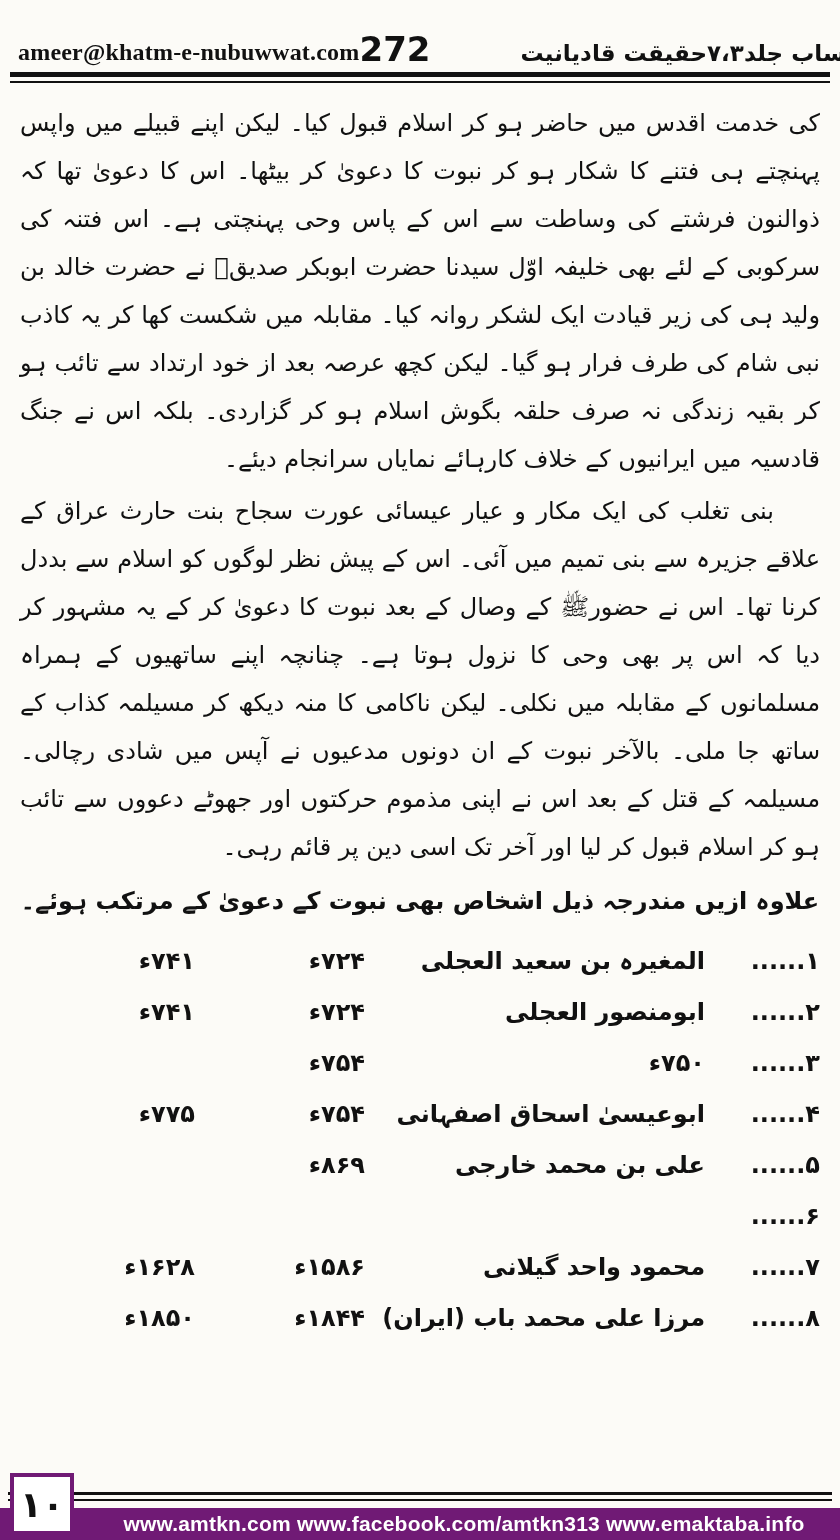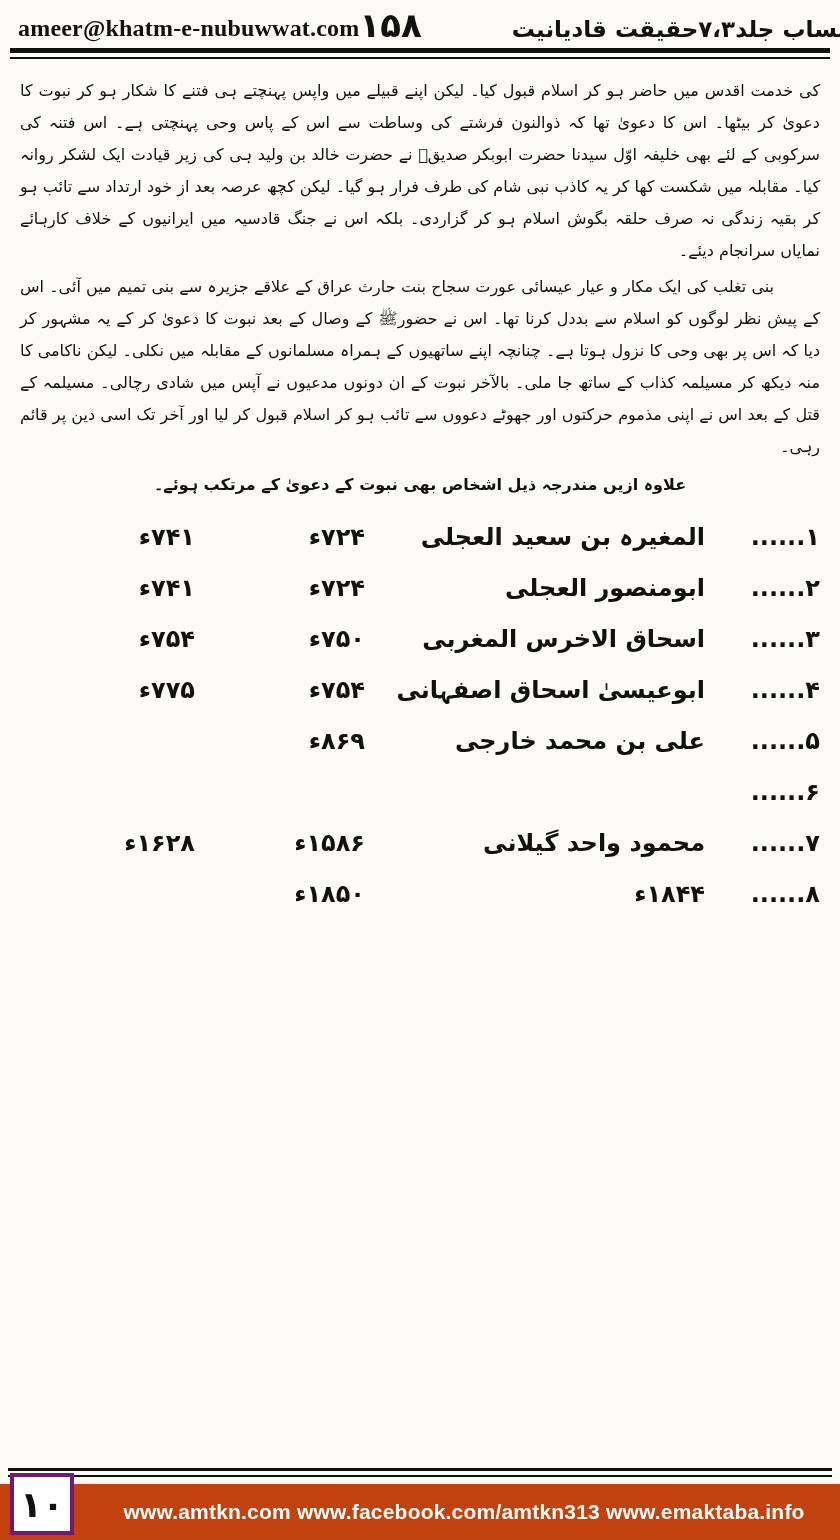--- a/index.html
+++ b/index.html
@@ -6,36 +6,36 @@
   html,body { width:840px; height:1540px; }
   body { background:#e8e6e0; }
   .page {
     width:840px; height:1540px; position:relative; overflow:hidden;
     background:#fcfbf7; color:#111;
     font-family:"DejaVu Sans", sans-serif;
   }
   
   .header {
     display:flex; justify-content:space-between; align-items:flex-end;
-    padding:12px 18px 6px 18px; height:48px;
+    padding:12px 18px 6px 18px; height:72px;
   }
   .email {
     font-family:"Liberation Serif", serif; font-weight:700; font-size:24px;
     letter-spacing:0.2px; white-space:nowrap;
   }
   .page-num { font-size:34px; font-weight:700; line-height:1; margin-right:90px; }
   .title { font-size:23px; font-weight:700; direction:rtl; white-space:nowrap; }
   .rule-double {
     margin:0 10px; height:11px;
     border-top:5px solid #111; border-bottom:2px solid #111;
   }
   
   .body-text {
     direction:rtl; padding:16px 20px 0 20px;
-    font-size:16px; line-height:2.0; text-align:justify;
+    font-size:24px; line-height:2.0; text-align:justify;
   }
   .para { margin-bottom:4px; }
   .indent { text-indent:46px; }
   .list-intro { text-align:center; margin-top:6px; font-weight:700; }
   
   .claimants { direction:rtl; padding:10px 20px 0 20px; font-size:24px; }
   .row {
     display:grid; grid-template-columns:115px 1fr 170px 175px;
     align-items:center; height:51px;
   }
@@ -43,41 +43,41 @@
   .cell-serial { font-weight:700; }
   .cell-name { font-weight:700; padding-left:10px; }
   .cell-date { font-weight:700; }
   
   .footer { position:absolute; left:0; right:0; bottom:0; }
   .footer-rule {
     margin:0 8px 7px 8px; height:9px;
     border-top:3px solid #111; border-bottom:2px solid #111;
   }
   .footer-bar {
-    background:#c2410c; color:#fff; height:56px;
+    background:#701a75; color:#fff; height:32px;
     display:flex; align-items:center; justify-content:center;
     padding-left:88px;
     font-family:"Liberation Sans", sans-serif; font-weight:700;
     font-size:21px; letter-spacing:0.2px; white-space:nowrap;
   }
   .page-box {
     position:absolute; left:10px; bottom:5px; width:64px; height:62px;
     background:#fff; border:4px solid #701a75;
     display:flex; align-items:center; justify-content:center;
     font-size:36px; font-weight:700;
   }
 </style>
 </head>
 <body>
 
 <div class="page">
 
   <div class="header">
     <div class="email">ameer@khatm-e-nubuwwat.com</div>
-    <div class="page-num">۱۵۸</div>
+    <div class="page-num">272</div>
     <div class="title" dir="rtl" lang="ur">احتساب جلد۷،۳حقیقت قادیانیت</div>
   </div>
 
   <div class="rule-double"></div>
 
   <div class="body-text" dir="rtl" lang="ur">
     <p class="para">کی خدمت اقدس میں حاضر ہو کر اسلام قبول کیا۔ لیکن اپنے قبیلے میں واپس پہنچتے ہی فتنے کا شکار ہو کر نبوت کا دعویٰ کر بیٹھا۔ اس کا دعویٰ تھا کہ ذوالنون فرشتے کی وساطت سے اس کے پاس وحی پہنچتی ہے۔ اس فتنہ کی سرکوبی کے لئے بھی خلیفہ اوّل سیدنا حضرت ابوبکر صدیقؓ نے حضرت خالد بن ولید ہی کی زیر قیادت ایک لشکر روانہ کیا۔ مقابلہ میں شکست کھا کر یہ کاذب نبی شام کی طرف فرار ہو گیا۔ لیکن کچھ عرصہ بعد از خود ارتداد سے تائب ہو کر بقیہ زندگی نہ صرف حلقہ بگوش اسلام ہو کر گزاردی۔ بلکہ اس نے جنگ قادسیہ میں ایرانیوں کے خلاف کارہائے نمایاں سرانجام دیئے۔</p>
     <p class="para indent">بنی تغلب کی ایک مکار و عیار عیسائی عورت سجاح بنت حارث عراق کے علاقے جزیرہ سے بنی تمیم میں آئی۔ اس کے پیش نظر لوگوں کو اسلام سے بددل کرنا تھا۔ اس نے حضورﷺ کے وصال کے بعد نبوت کا دعویٰ کر کے یہ مشہور کر دیا کہ اس پر بھی وحی کا نزول ہوتا ہے۔ چنانچہ اپنے ساتھیوں کے ہمراہ مسلمانوں کے مقابلہ میں نکلی۔ لیکن ناکامی کا منہ دیکھ کر مسیلمہ کذاب کے ساتھ جا ملی۔ بالآخر نبوت کے ان دونوں مدعیوں نے آپس میں شادی رچالی۔ مسیلمہ کے قتل کے بعد اس نے اپنی مذموم حرکتوں اور جھوٹے دعووں سے تائب ہو کر اسلام قبول کر لیا اور آخر تک اسی دین پر قائم رہی۔</p>
     <p class="list-intro">علاوہ ازیں مندرجہ ذیل اشخاص بھی نبوت کے دعویٰ کے مرتکب ہوئے۔</p>
   </div>
@@ -90,21 +90,20 @@
         <div class="cell cell-date">۷۴۱ء</div>
       </div>
       <div class="row">
         <div class="cell cell-serial">۲......</div>
         <div class="cell cell-name">ابومنصور العجلی</div>
         <div class="cell cell-date">۷۲۴ء</div>
         <div class="cell cell-date">۷۴۱ء</div>
       </div>
       <div class="row">
         <div class="cell cell-serial">۳......</div>
-        <div class="cell cell-name">اسحاق الاخرس المغربی</div>
         <div class="cell cell-date">۷۵۰ء</div>
         <div class="cell cell-date">۷۵۴ء</div>
       </div>
       <div class="row">
         <div class="cell cell-serial">۴......</div>
         <div class="cell cell-name">ابوعیسیٰ اسحاق اصفہانی</div>
         <div class="cell cell-date">۷۵۴ء</div>
         <div class="cell cell-date">۷۷۵ء</div>
       </div>
       <div class="row">
@@ -119,20 +118,21 @@
         <div class="cell cell-date"></div>
       </div>
       <div class="row">
         <div class="cell cell-serial">۷......</div>
         <div class="cell cell-name">محمود واحد گیلانی</div>
         <div class="cell cell-date">۱۵۸۶ء</div>
         <div class="cell cell-date">۱۶۲۸ء</div>
       </div>
       <div class="row">
         <div class="cell cell-serial">۸......</div>
+        <div class="cell cell-name">مرزا علی محمد باب (ایران)</div>
         <div class="cell cell-date">۱۸۴۴ء</div>
         <div class="cell cell-date">۱۸۵۰ء</div>
       </div>
     </div>
 
   <div class="footer">
     <div class="footer-rule"></div>
     <div class="footer-bar">
       <span>www.amtkn.com www.facebook.com/amtkn313 www.emaktaba.info</span>
     </div>

